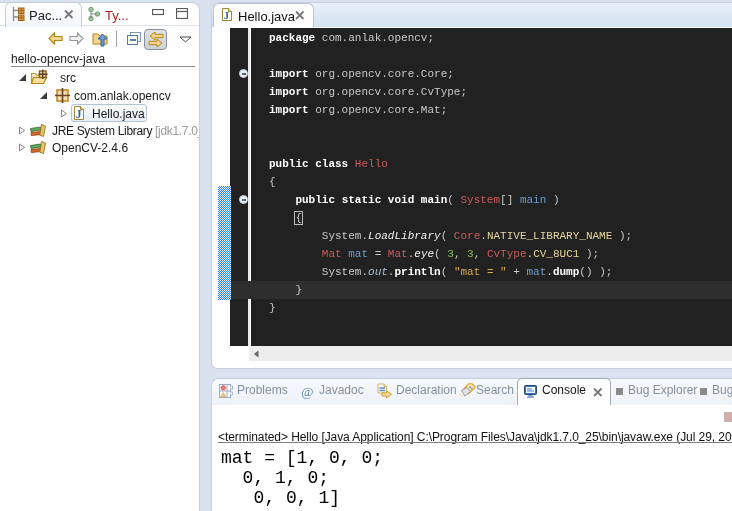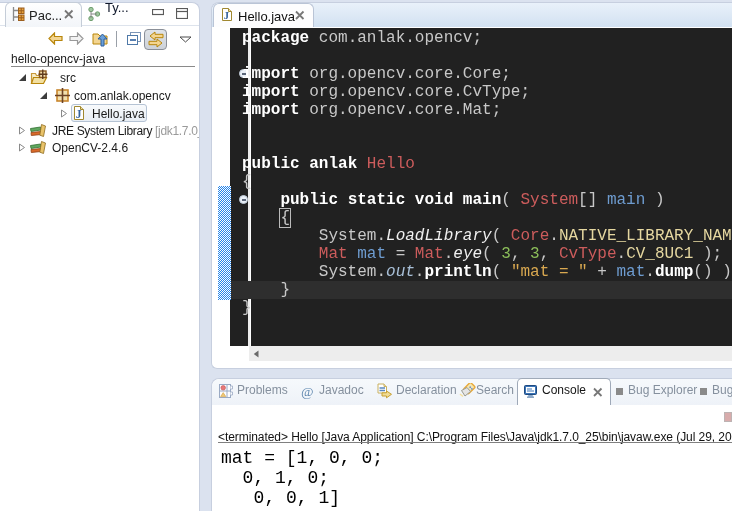--- a/index.html
+++ b/index.html
@@ -16,21 +16,21 @@
 #tabHello { position:absolute; left:213px; top:3px; width:101px; height:24px; background:#fdfdfe; border:1px solid #b9c4d6; border-bottom:none; border-top-left-radius:6px; border-top-right-radius:6px; }
 #range { position:absolute; left:218px; top:186px; width:13px; height:114px; background-color:#fff;
   background-image: linear-gradient(45deg, #2484ea 25%, transparent 25%, transparent 75%, #2484ea 75%),
                     linear-gradient(45deg, #2484ea 25%, transparent 25%, transparent 75%, #2484ea 75%);
   background-size: 2px 2px; background-position: 0 0, 1px 1px; }
 #foldbar { position:absolute; left:230px; top:28px; width:19px; height:318px; background:#212121; }
 #gutsep { position:absolute; left:248px; top:28px; width:2px; height:318px; background:#ececec; }
 #code { position:absolute; left:251px; top:28px; width:481px; height:318px; background:#212121; }
 #curline { position:absolute; left:230px; top:281px; width:502px; height:18px; background:#2e2e2e; }
 #hscroll { position:absolute; left:249px; top:346px; width:483px; height:15px; background:#ededed; }
-pre.cl { position:absolute; left:242px; font-family:"Liberation Mono", monospace; font-size:16px; line-height:18px; color:#c8c8c8; white-space:pre; margin:0; }
+pre.cl { position:absolute; left:269px; font-family:"Liberation Mono", monospace; font-size:11px; line-height:18px; color:#c8c8c8; white-space:pre; margin:0; }
 .kw { color:#ffffff; font-weight:bold; }
 .ty { color:#cc5c5c; }
 .vr { color:#6e9cd0; }
 .cn { color:#e5d7a0; }
 .nm { color:#8cbf5a; }
 .st { color:#d9a850; }
 .it { color:#f0f0f0; font-style:italic; }
 .mt { color:#ffffff; font-weight:bold; }
 .cursorbox { outline:1px solid #bbbbbb; }
 .fold { position:absolute; width:9px; height:9px; border-radius:50%; background:#e9eff6; border:1px solid #c2cedc; }
@@ -62,21 +62,21 @@
 <svg class="abs" style="left:63px;top:8px" width="12" height="12" viewBox="0 0 12 12">
   <path d="M2 2.5 L9.5 10 M9.5 2.5 L2 10" stroke="#777" stroke-width="1.8" fill="none"></path>
 </svg>
 
 <svg class="abs" style="left:88px;top:7px" width="13" height="14" viewBox="0 0 13 14">
   <circle cx="3" cy="2.5" r="2.2" fill="#9ec79e" stroke="#6f9e6f"></circle>
   <circle cx="9.5" cy="7" r="2.2" fill="#9ec79e" stroke="#6f9e6f"></circle>
   <circle cx="3" cy="11.5" r="2.2" fill="#9ec79e" stroke="#6f9e6f"></circle>
   <path d="M3 4.5 V11 M3 7 H9" stroke="#888" fill="none"></path>
 </svg>
-<div class="abs sans12" style="left:105px;top:0;color:#0f172a">Ty...</div>
+<div class="abs sans12" style="left:105px;top:8px;color:#b91c1c">Ty...</div>
 
 <svg class="abs" style="left:152px;top:9px" width="12" height="7" viewBox="0 0 12 7">
   <rect x="0.5" y="0.5" width="11" height="5" fill="#fff" stroke="#5a5a5a" stroke-width="1.2"></rect>
 </svg>
 <svg class="abs" style="left:176px;top:8px" width="12" height="11" viewBox="0 0 12 11">
   <rect x="0.5" y="0.5" width="11" height="10" fill="#fff" stroke="#5a5a5a" stroke-width="1.2"></rect>
   <rect x="0.5" y="0.5" width="11" height="3" fill="#fff" stroke="#5a5a5a" stroke-width="1.2"></rect>
 </svg>
 
 <svg class="abs" style="left:48px;top:32px" width="15" height="13" viewBox="0 0 15 13">
@@ -179,21 +179,21 @@
 <div class="fold" style="left:239px;top:195px"></div>
 <div id="hscroll"></div>
 <svg class="abs" style="left:253px;top:350px" width="6" height="8" viewBox="0 0 6 8">
     <path d="M5.5 0.5 L0.8 4 L5.5 7.5 Z" fill="#6a6a6a"></path>
   </svg>
 
 <pre class="cl" style="top:29px"><span class="kw">package</span> com.anlak.opencv;</pre>
 <pre class="cl" style="top:65px"><span class="kw">import</span> org.opencv.core.Core;
 <span class="kw">import</span> org.opencv.core.CvType;
 <span class="kw">import</span> org.opencv.core.Mat;</pre>
-<pre class="cl" style="top:155px"><span class="kw">public</span> <span class="kw">anlak</span> <span class="ty">Hello</span>
+<pre class="cl" style="top:155px"><span class="kw">public</span> <span class="kw">class</span> <span class="ty">Hello</span>
 {
     <span class="kw">public</span> <span class="kw">static</span> <span class="kw">void</span> <span class="mt">main</span>( <span class="ty">System</span>[] <span class="vr">main</span> )
     <span class="cursorbox">{</span>
         System.<span class="it">LoadLibrary</span>( <span class="ty">Core</span>.<span class="cn">NATIVE_LIBRARY_NAME</span> );
         <span class="ty">Mat</span> <span class="vr">mat</span> = <span class="ty">Mat</span>.<span class="it">eye</span>( <span class="nm">3</span>, <span class="nm">3</span>, <span class="ty">CvType</span>.<span class="cn">CV_8UC1</span> );
         System.<span class="it" style="color:#a9c0d8">out</span>.<span class="mt">println</span>( <span class="st">"mat = "</span> + <span class="vr">mat</span>.<span class="mt">dump</span>() );
     }
 }</pre>
 
 <div id="panelB"></div>

